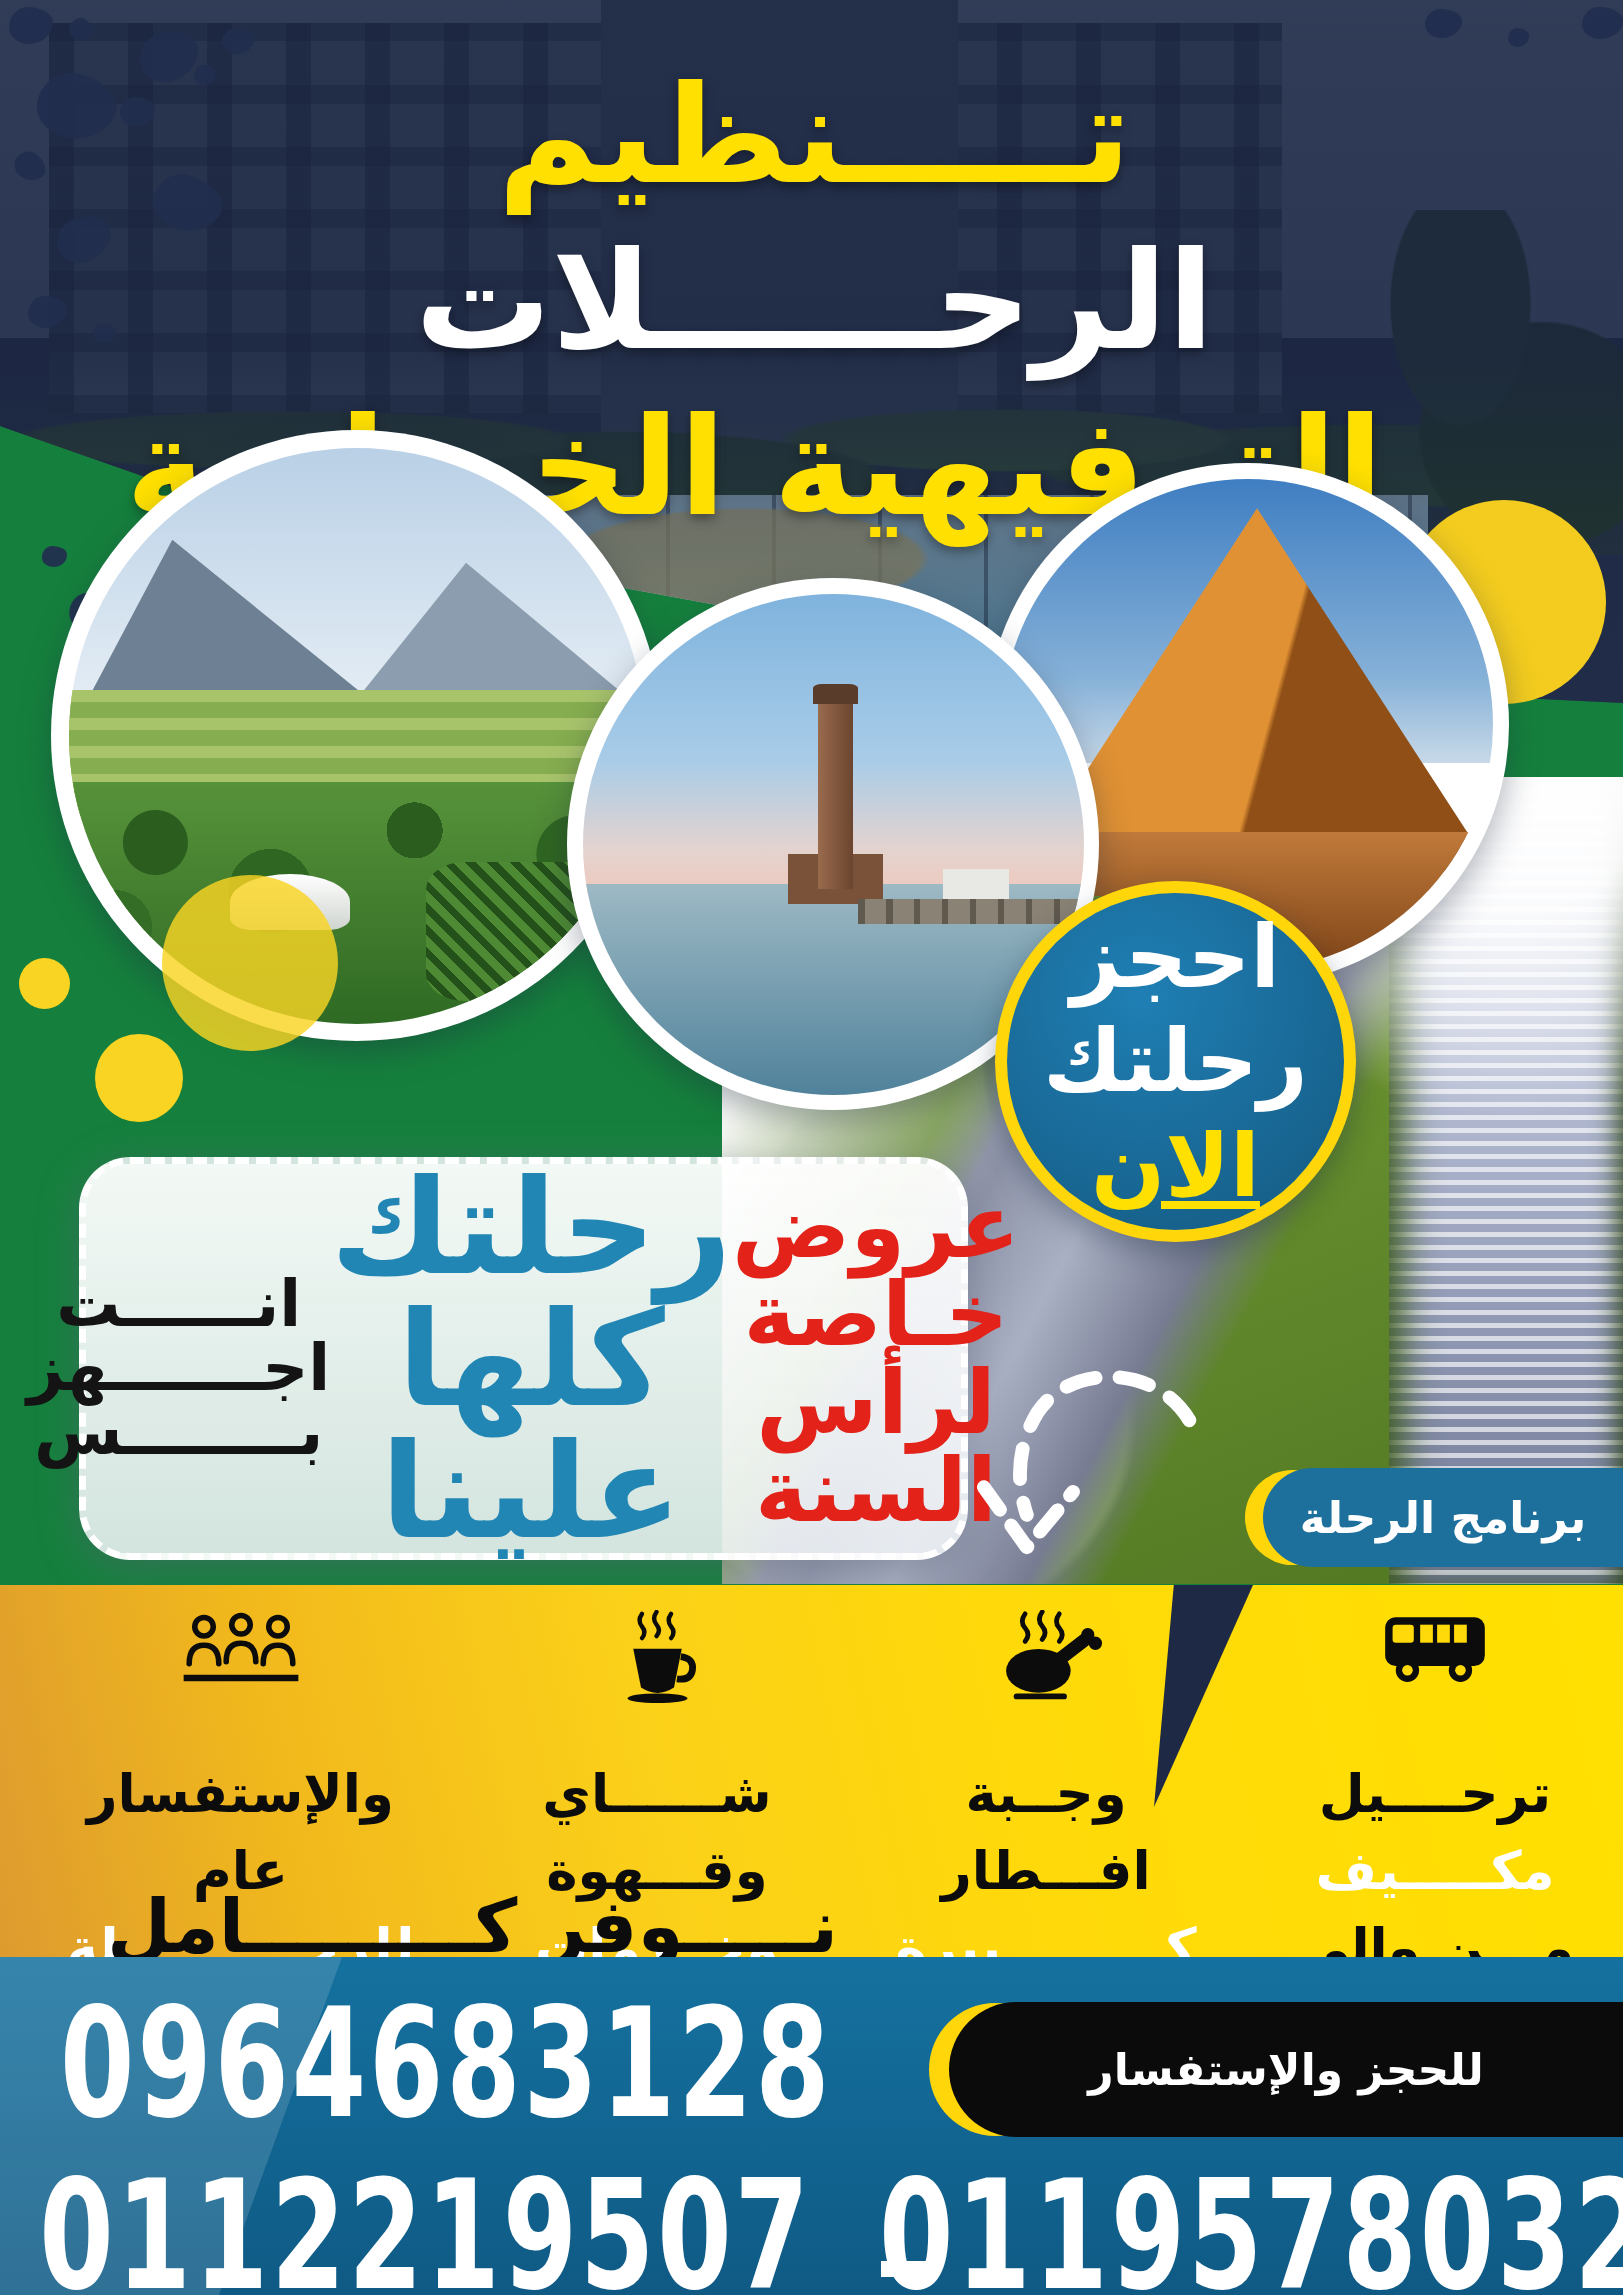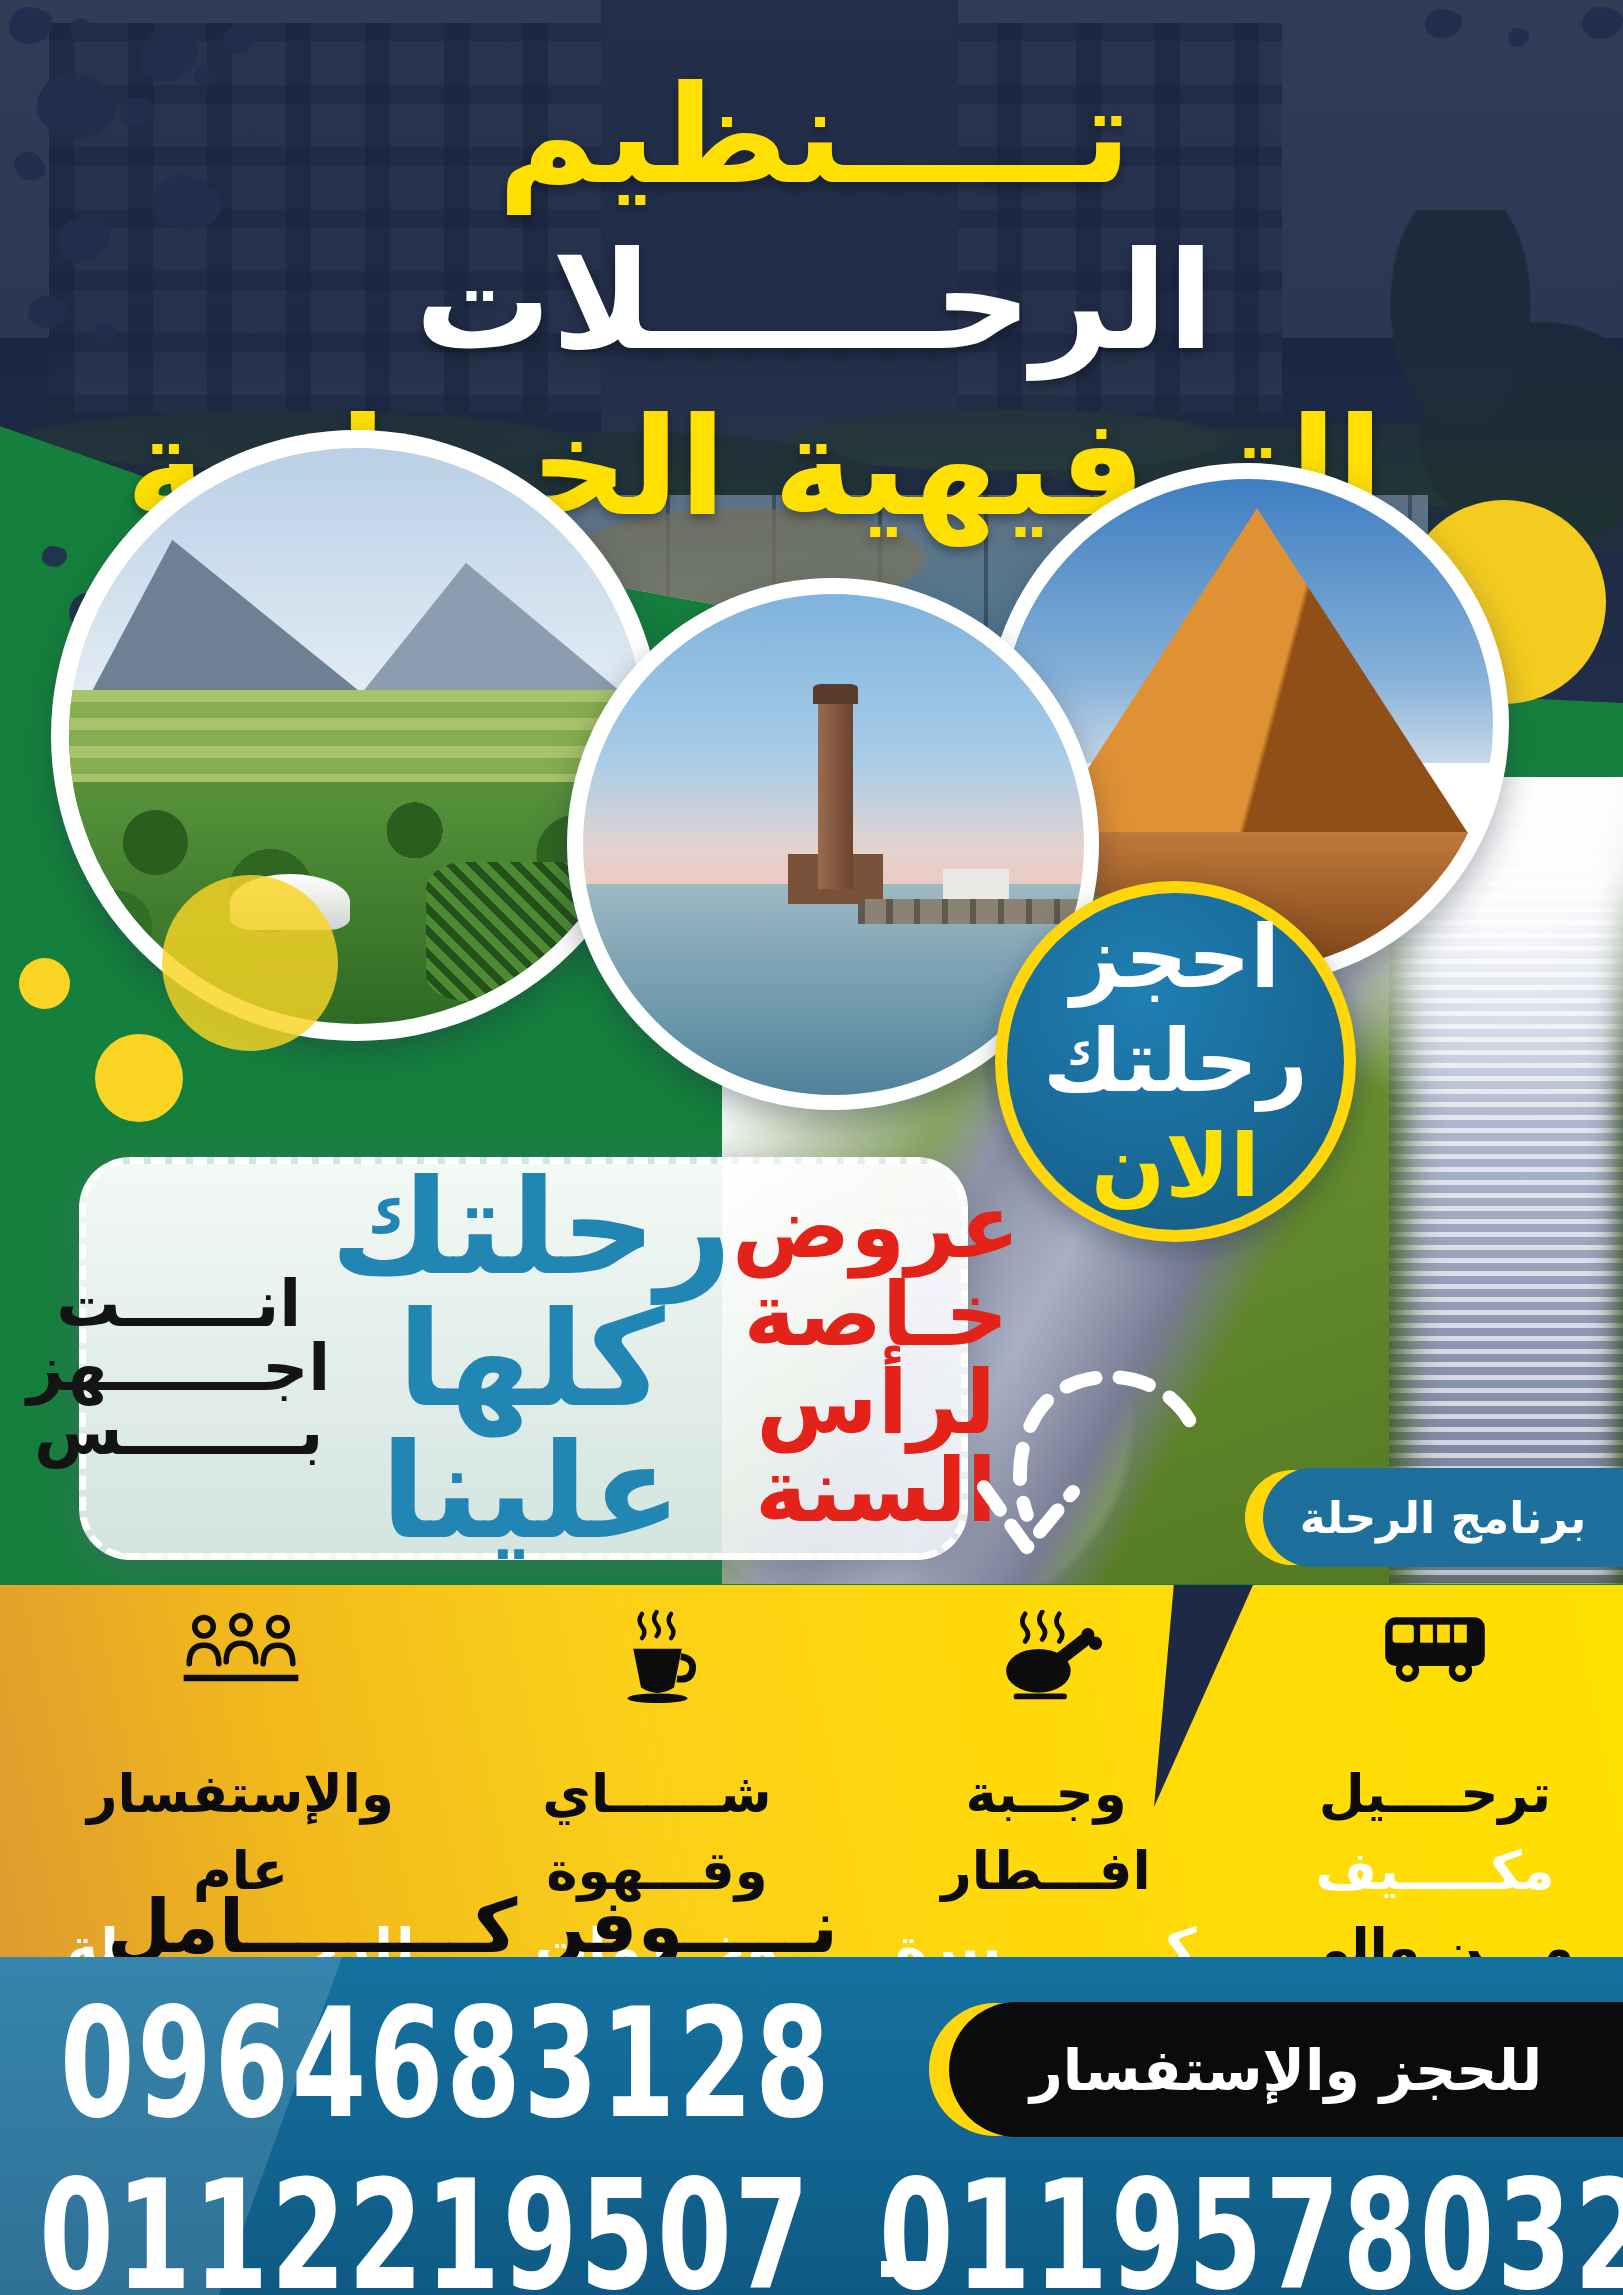--- a/index.html
+++ b/index.html
@@ -144,21 +144,21 @@
       linear-gradient(115deg,#ffffff 4%,rgba(255,255,255,.95) 13%,rgba(255,255,255,.6) 22%,rgba(255,255,255,0) 36%),
       linear-gradient(180deg,rgba(255,255,255,.85) 0%,rgba(255,255,255,0) 16%);}
 
   
   #badge{left:995px;top:881px;width:361px;height:361px;border-radius:50%;
     background:#ffd60a;z-index:16;box-shadow:0 11px 28px rgba(20,40,60,.35);}
   #badge-inner{left:12px;top:12px;width:337px;height:337px;border-radius:50%;
     background:radial-gradient(circle at 40% 30%,#1f7fb4,#17628d 75%);
     display:flex;flex-direction:column;align-items:center;justify-content:center;
     font-weight:bold;font-size:87px;line-height:1.2;color:#ffffff;text-align:center;}
-  #badge-inner .yellow{color:#ffe000;}
+  #badge-inner .yellow{color:#ffe000;text-decoration:underline;}
 
   
   #offer{left:79px;top:1157px;width:875px;height:389px;z-index:18;
     background:linear-gradient(180deg,rgba(255,255,255,.95),rgba(238,242,245,.88));
     border:7.4px dashed #ffffff;border-radius:51px;
     box-shadow:0 8.3px 42px rgba(90,100,120,.45);
     display:flex;flex-direction:row;align-items:center;justify-content:center;text-align:center;}
   #offer-title{color:#e3231a;font-weight:bold;font-size:88px;line-height:1;}
   #offer-rule{width:722px;height:7.4px;background:#e3231a;margin:22px 0 18.5px 0;}
   #offer-headline{color:#2286b5;font-weight:bold;font-size:132px;line-height:1;}
@@ -193,21 +193,21 @@
     clip-path:polygon(0 0,100% 0,64% 100%,0 100%);}
   .phone{position:absolute;color:#ffffff;font-weight:bold;font-size:107px;line-height:1;
     letter-spacing:2.8px;transform:scaleY(1.42);transform-origin:center top;text-align:center;}
   #phone-main{left:60px;top:31px;width:694px;}
   #phone-2{left:18.5px;top:203px;width:814px;}
   #phone-3{left:879px;top:203px;width:744px;}
   #dash-sep{left:881px;top:304px;width:55px;height:15.7px;background:#ffffff;}
   #book-cres{left:929px;top:46px;width:133px;height:133px;border-radius:50%;background:#ffd60a;}
   #book-pill{left:949px;top:45px;width:674px;height:135px;background:#0b0b0b;
     border-radius:68px 0 0 68px;display:flex;align-items:center;justify-content:center;
-    color:#ffffff;font-weight:bold;font-size:57px;}
+    color:#ffffff;font-weight:bold;font-size:44px;}
 
   
   #watermark{left:671px;top:2137px;width:324px;z-index:30;text-align:center;
     color:rgba(205,218,228,.55);line-height:1.05;}
   #wm-ar{font-size:78px;font-weight:bold;}
   #wm-dom{font-size:52px;}
 </style>
 </head>
 <body>
 

